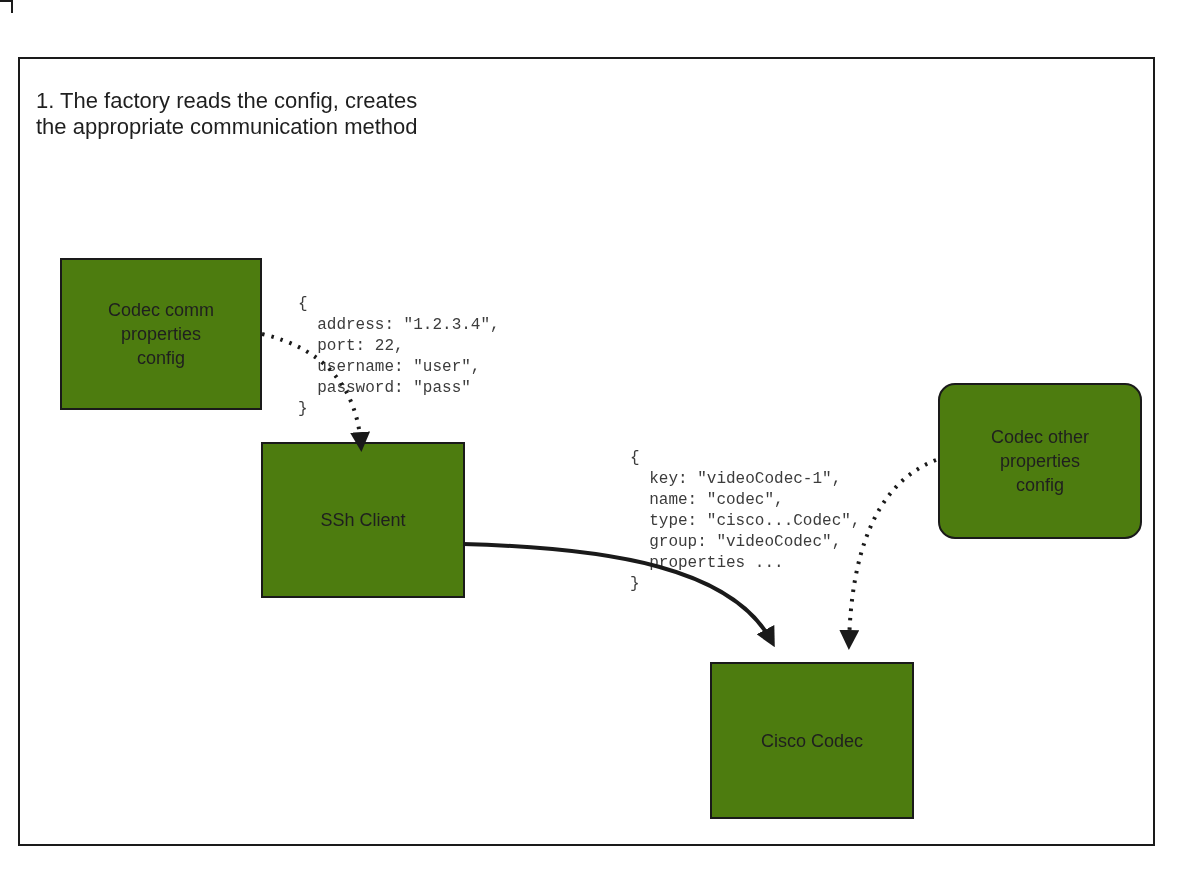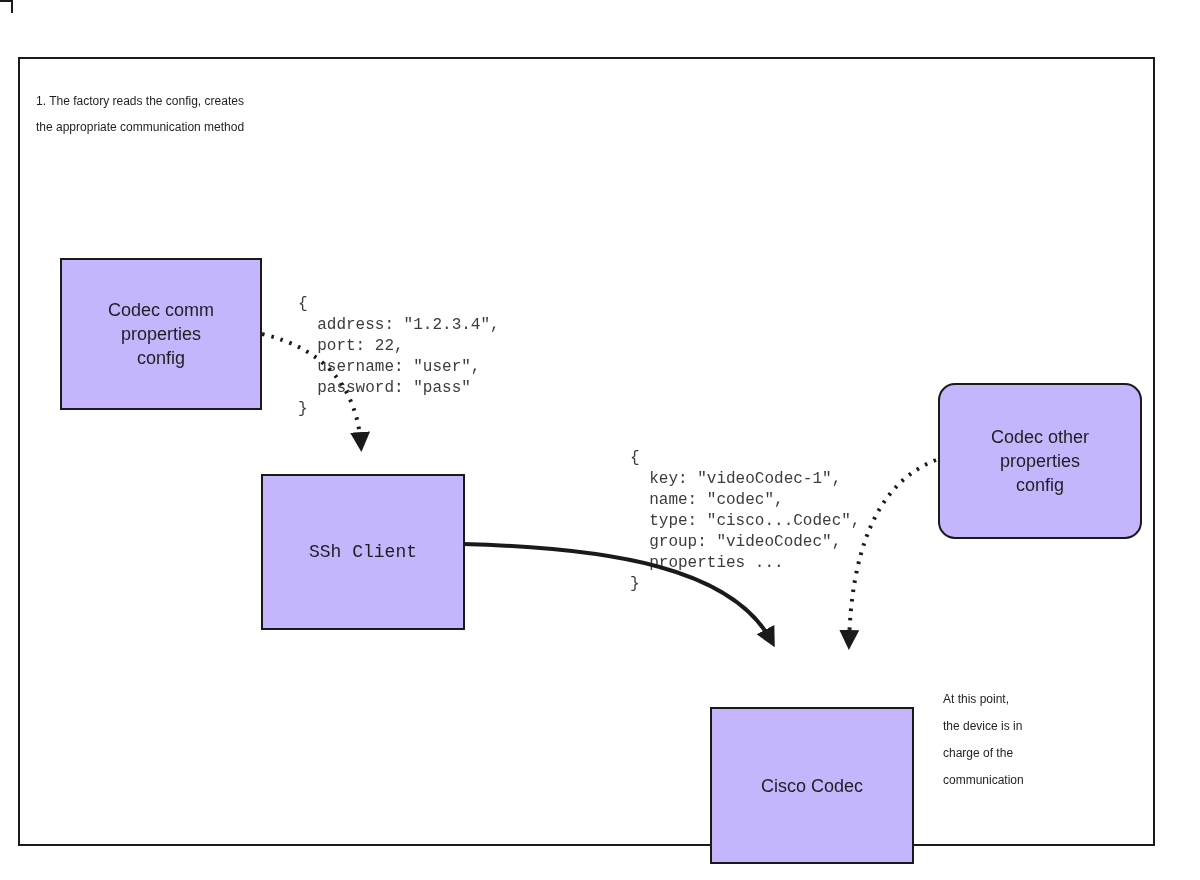--- a/index.html
+++ b/index.html
@@ -30,43 +30,43 @@
     left: 0;
     top: 0;
     width: 11px;
     height: 11px;
     border-top: 2px solid #1a1a1a;
     border-right: 2px solid #1a1a1a;
   }
   .note {
     position: absolute;
     white-space: pre-line;
-    font-size: 12px;
+    font-size: 22px;
     line-height: 26px;
     color: #1f1f1f;
   }
   .note1 { left: 36px;  top: 88px;  width: 480px; }
   .note2 { left: 637px; top: 88px;  width: 500px; }
   .note3 { left: 943px; top: 686px; width: 200px; line-height: 27px; }
   .box {
     position: absolute;
     border: 2px solid #1a1a1a;
-    background: #c4b5fd;
+    background: #4d7c0f;
     display: flex;
     align-items: center;
     justify-content: center;
     text-align: center;
     font-size: 18px;
     line-height: 24px;
     white-space: pre-line;
   }
   .box-codec-comm   { left: 60px;  top: 258px; width: 198px; height: 148px; }
-  .box-ssh-client   { left: 261px; top: 474px; width: 200px; height: 152px; font-family: Liberation Mono, monospace; }
+  .box-ssh-client   { left: 261px; top: 442px; width: 200px; height: 152px; }
   .box-codec-other  { left: 938px; top: 383px; width: 200px; height: 152px; border-radius: 17px; }
-  .box-cisco-codec  { left: 710px; top: 662px; width: 200px; height: 153px; margin-top: 45px; }
+  .box-cisco-codec  { left: 710px; top: 662px; width: 200px; height: 153px; }
   .code {
     position: absolute;
     white-space: pre;
     font-family: "Liberation Mono", "DejaVu Sans Mono", monospace;
     font-size: 16px;
     line-height: 21px;
     color: #3c3c3c;
   }
   .code1 { left: 298px; top: 294px; }
   .code2 { left: 630px; top: 448px; }
@@ -120,24 +120,20 @@
   <div class="box box-codec-other">
     <span>Codec other
 properties
 config</span>
   </div>
 
   <div class="box box-cisco-codec">
     <span>Cisco Codec</span>
   </div>
 
-  <div class="note note3">At this point,
-the device is in
-charge of the
-communication</div>
 
   <svg class="arrows-layer" viewBox="0 0 1200 880" xmlns="http://www.w3.org/2000/svg">
     <defs>
       <marker id="arrowhead" viewBox="0 0 10 10" refX="7" refY="5" markerWidth="5" markerHeight="5" orient="auto-start-reverse">
         <path d="M 0 0 L 10 5 L 0 10 z" fill="#1a1a1a"></path>
       </marker>
     </defs>
 
     <path d="M 262 334 C 322 348, 357 385, 361 446" fill="none" stroke="#1a1a1a" stroke-width="4" stroke-dasharray="2.5 7" marker-end="url(#arrowhead)"></path>
 

